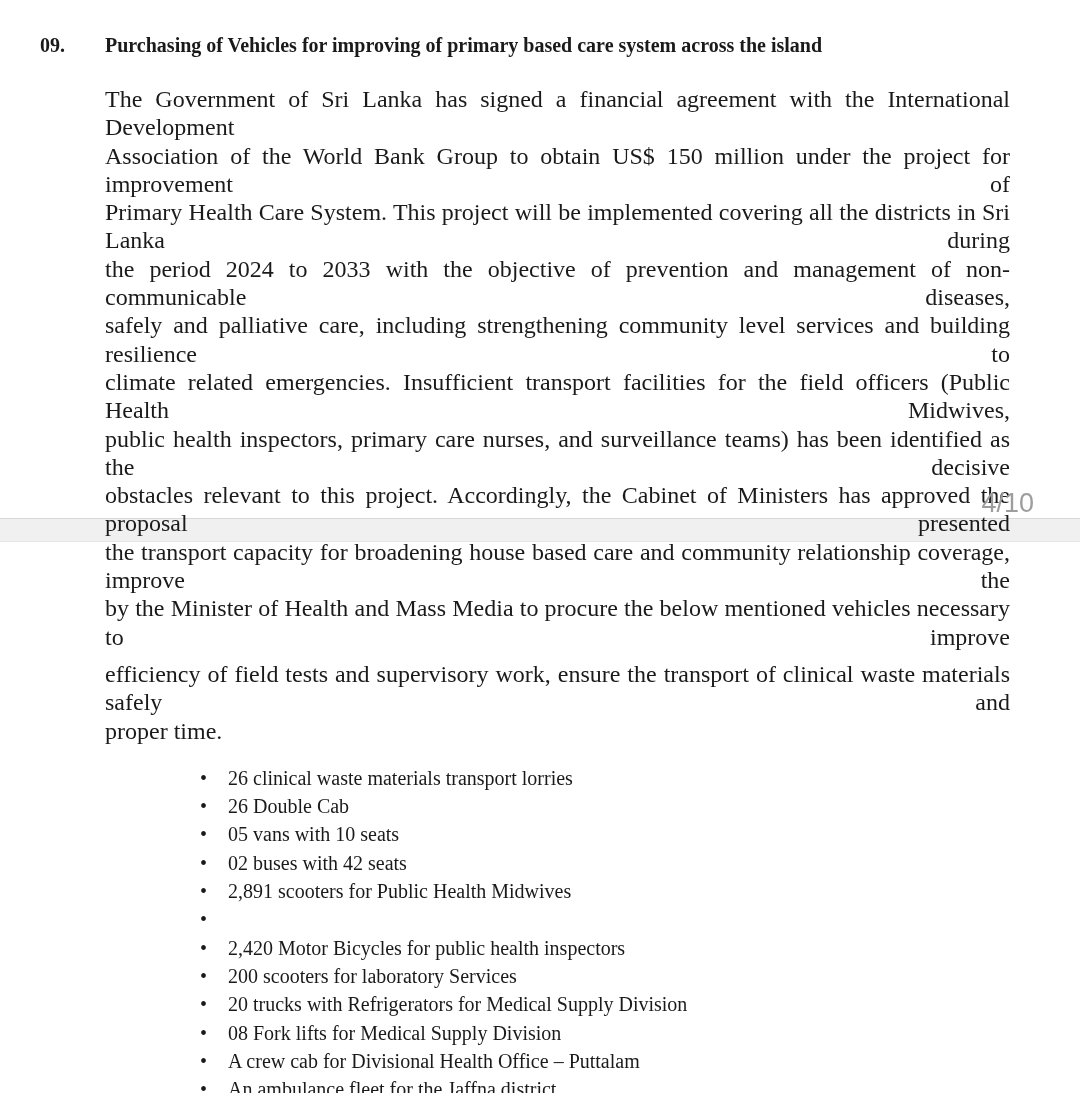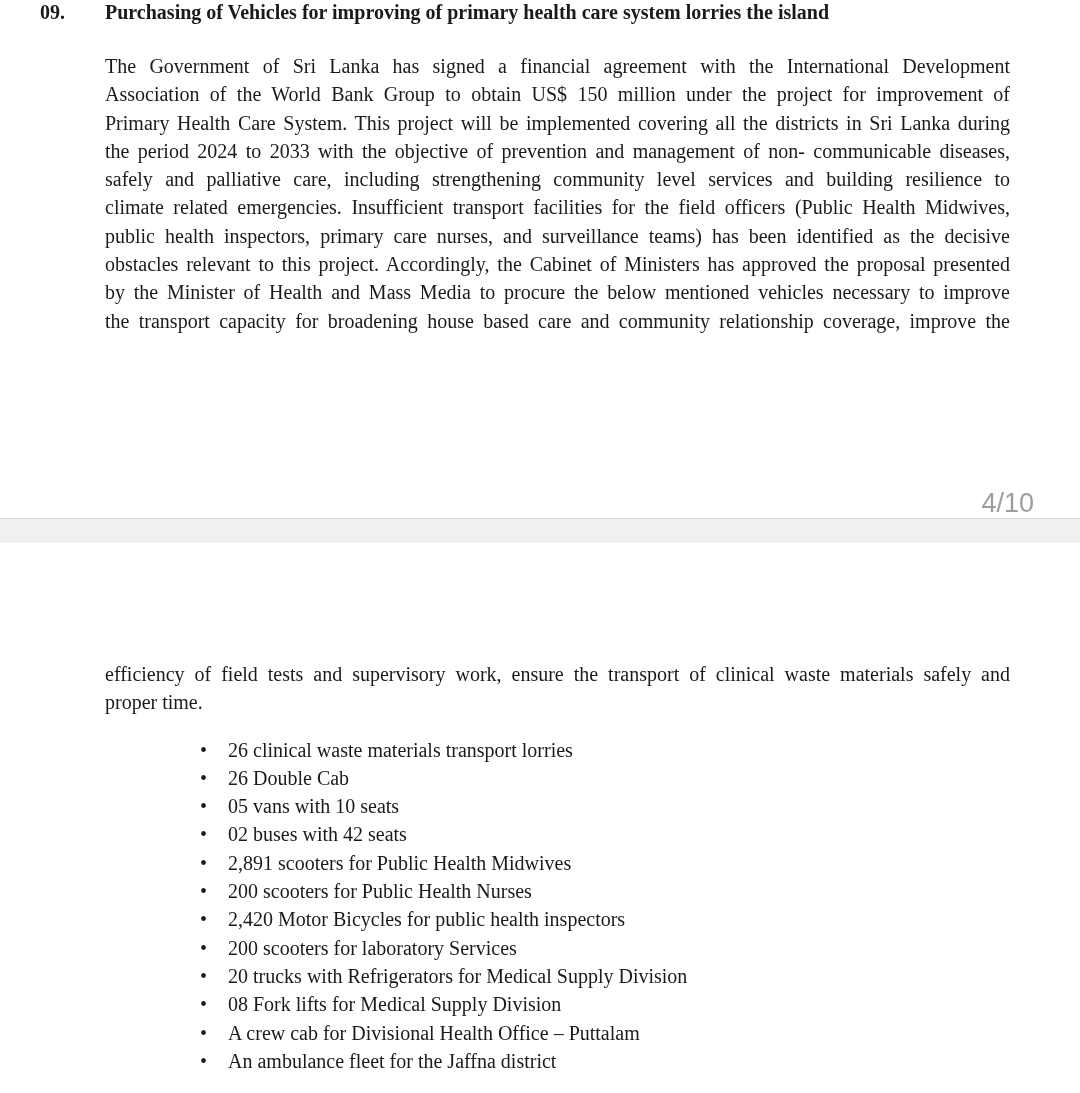--- a/index.html
+++ b/index.html
@@ -15,32 +15,33 @@
   .viewer { width: 1080px; height: 1093px; background: #ffffff; }
 
   
   .page-a {
     position: relative;
     height: 518px;
     background: #ffffff;
   }
   .heading {
     display: flex;
+    padding-top: 33px;
     margin-left: 40px;
     font-weight: bold;
     font-size: 20px;
     line-height: 24px;
   }
   .heading-num { width: 65px; flex: 0 0 65px; }
   .heading-title { width: 905px; }
 
   .para {
     margin-left: 105px;
     width: 905px;
-    font-size: 20px;
+    font-size: 24px;
     line-height: 28.3px;
   }
   .para-1 { margin-top: 28px; }
   .jline { text-align: justify; text-align-last: justify; text-justify: inter-word; }
   .lline { text-align: center; text-align-last: left; }
 
   .page-num {
     position: absolute;
     right: 46px;
     bottom: 0;
@@ -75,34 +76,34 @@
 </style>
 </head>
 <body>
 
 <div class="viewer">
 
   <div class="page-a">
 
     <div class="heading">
       <span class="heading-num">09.</span>
-      <span class="heading-title">Purchasing of Vehicles for improving of primary health care system lorries the island</span>
+      <span class="heading-title">Purchasing of Vehicles for improving of primary based care system across the island</span>
     </div>
 
     <div class="para para-1">
       <div class="jline">The Government of Sri Lanka has signed a financial agreement with the International Development</div>
       <div class="jline">Association of the World Bank Group to obtain US$ 150 million under the project for improvement of</div>
       <div class="jline">Primary Health Care System. This project will be implemented covering all the districts in Sri Lanka during</div>
       <div class="jline">the period 2024 to 2033 with the objective of prevention and management of non- communicable diseases,</div>
       <div class="jline">safely and palliative care, including strengthening community level services and building resilience to</div>
       <div class="jline">climate related emergencies. Insufficient transport facilities for the field officers (Public Health Midwives,</div>
       <div class="jline">public health inspectors, primary care nurses, and surveillance teams) has been identified as the decisive</div>
       <div class="jline">obstacles relevant to this project. Accordingly, the Cabinet of Ministers has approved the proposal presented</div>
+      <div class="jline">the transport capacity for broadening house based care and community relationship coverage, improve the</div>
       <div class="jline">by the Minister of Health and Mass Media to procure the below mentioned vehicles necessary to improve</div>
-      <div class="jline">the transport capacity for broadening house based care and community relationship coverage, improve the</div>
     </div>
 
     <div class="page-num">4/10</div>
   </div>
 
   <div class="separator"></div>
 
   <div class="page-b">
 
     <div class="para">
@@ -126,21 +127,20 @@
       <li>
         <span class="bullet-marker">•</span>
         <span>02 buses with 42 seats</span>
       </li>
       <li>
         <span class="bullet-marker">•</span>
         <span>2,891 scooters for Public Health Midwives</span>
       </li>
       <li>
         <span class="bullet-marker">•</span>
-        <span>200 scooters for Public Health Nurses</span>
       </li>
       <li>
         <span class="bullet-marker">•</span>
         <span>2,420 Motor Bicycles for public health inspectors</span>
       </li>
       <li>
         <span class="bullet-marker">•</span>
         <span>200 scooters for laboratory Services</span>
       </li>
       <li>

